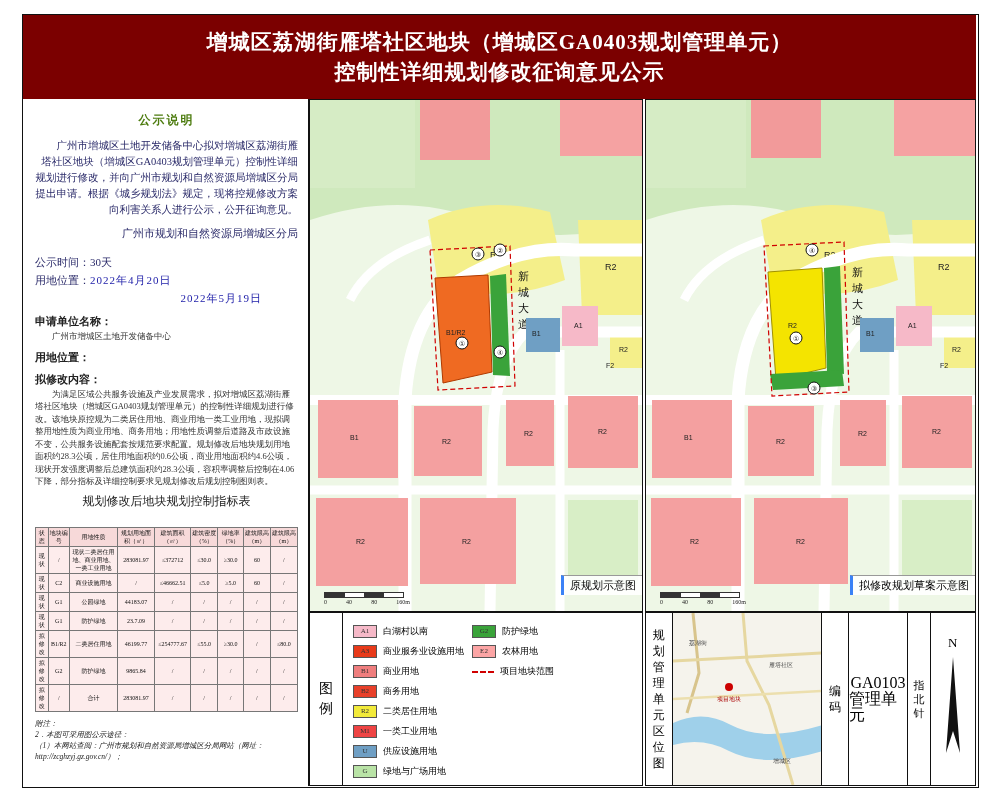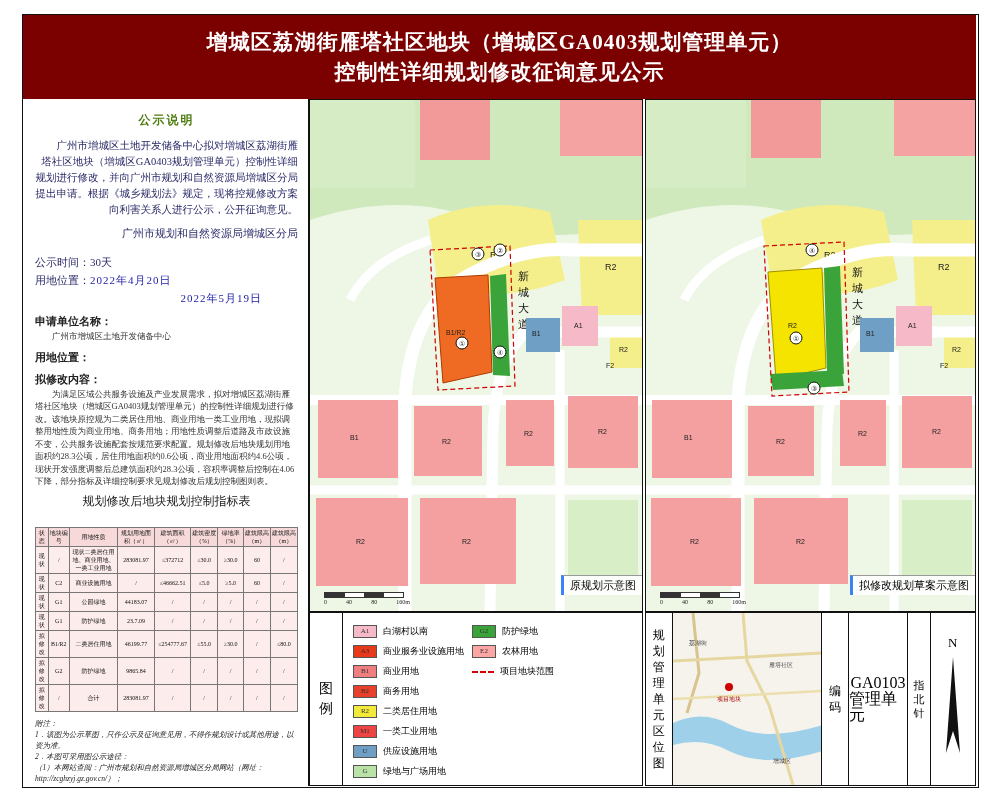--- a/index.html
+++ b/index.html
@@ -242,21 +242,21 @@
             <td>/</td>
             <td>/</td>
             <td>/</td>
             <td>/</td>
           </tr>
         </tbody>
     </table>
 
     <div class="notes">
       <span class="nt">附注：</span>
-      <span id="notes-list"><span class="nt">1．该图为公示草图，只作公示及征询意见用，不得作规划设计或其他用途，以资为准。</span><span class="nt">2．本图可采用图公示途径：</span><span class="nt">（1）本网站查阅：广州市规划和自然资源局增城区分局网站（网址：http://zcghzyj.gz.gov.cn/）；</span></span>
+      <span id="notes-list"><span class="nt">2．本图可采用图公示途径：</span><span class="nt">（1）本网站查阅：广州市规划和自然资源局增城区分局网站（网址：http://zcghzyj.gz.gov.cn/）；</span></span>
     </div>
   </div>
 
   <div class="map-wrap" id="map-left">
     <svg class="mapsvg" width="332" height="511" viewBox="0 0 332 511">
       <rect x="0" y="0" width="332" height="511" fill="#eef7e6"></rect>
 
       <path d="M0 0 H332 V120 Q250 150 170 120 Q90 90 0 120 Z" fill="#cfe9bd"></path>
       <rect x="0" y="0" width="105" height="88" fill="#d6ecc5"></rect>
       <rect x="110" y="0" width="70" height="60" fill="#f29a9a"></rect>

